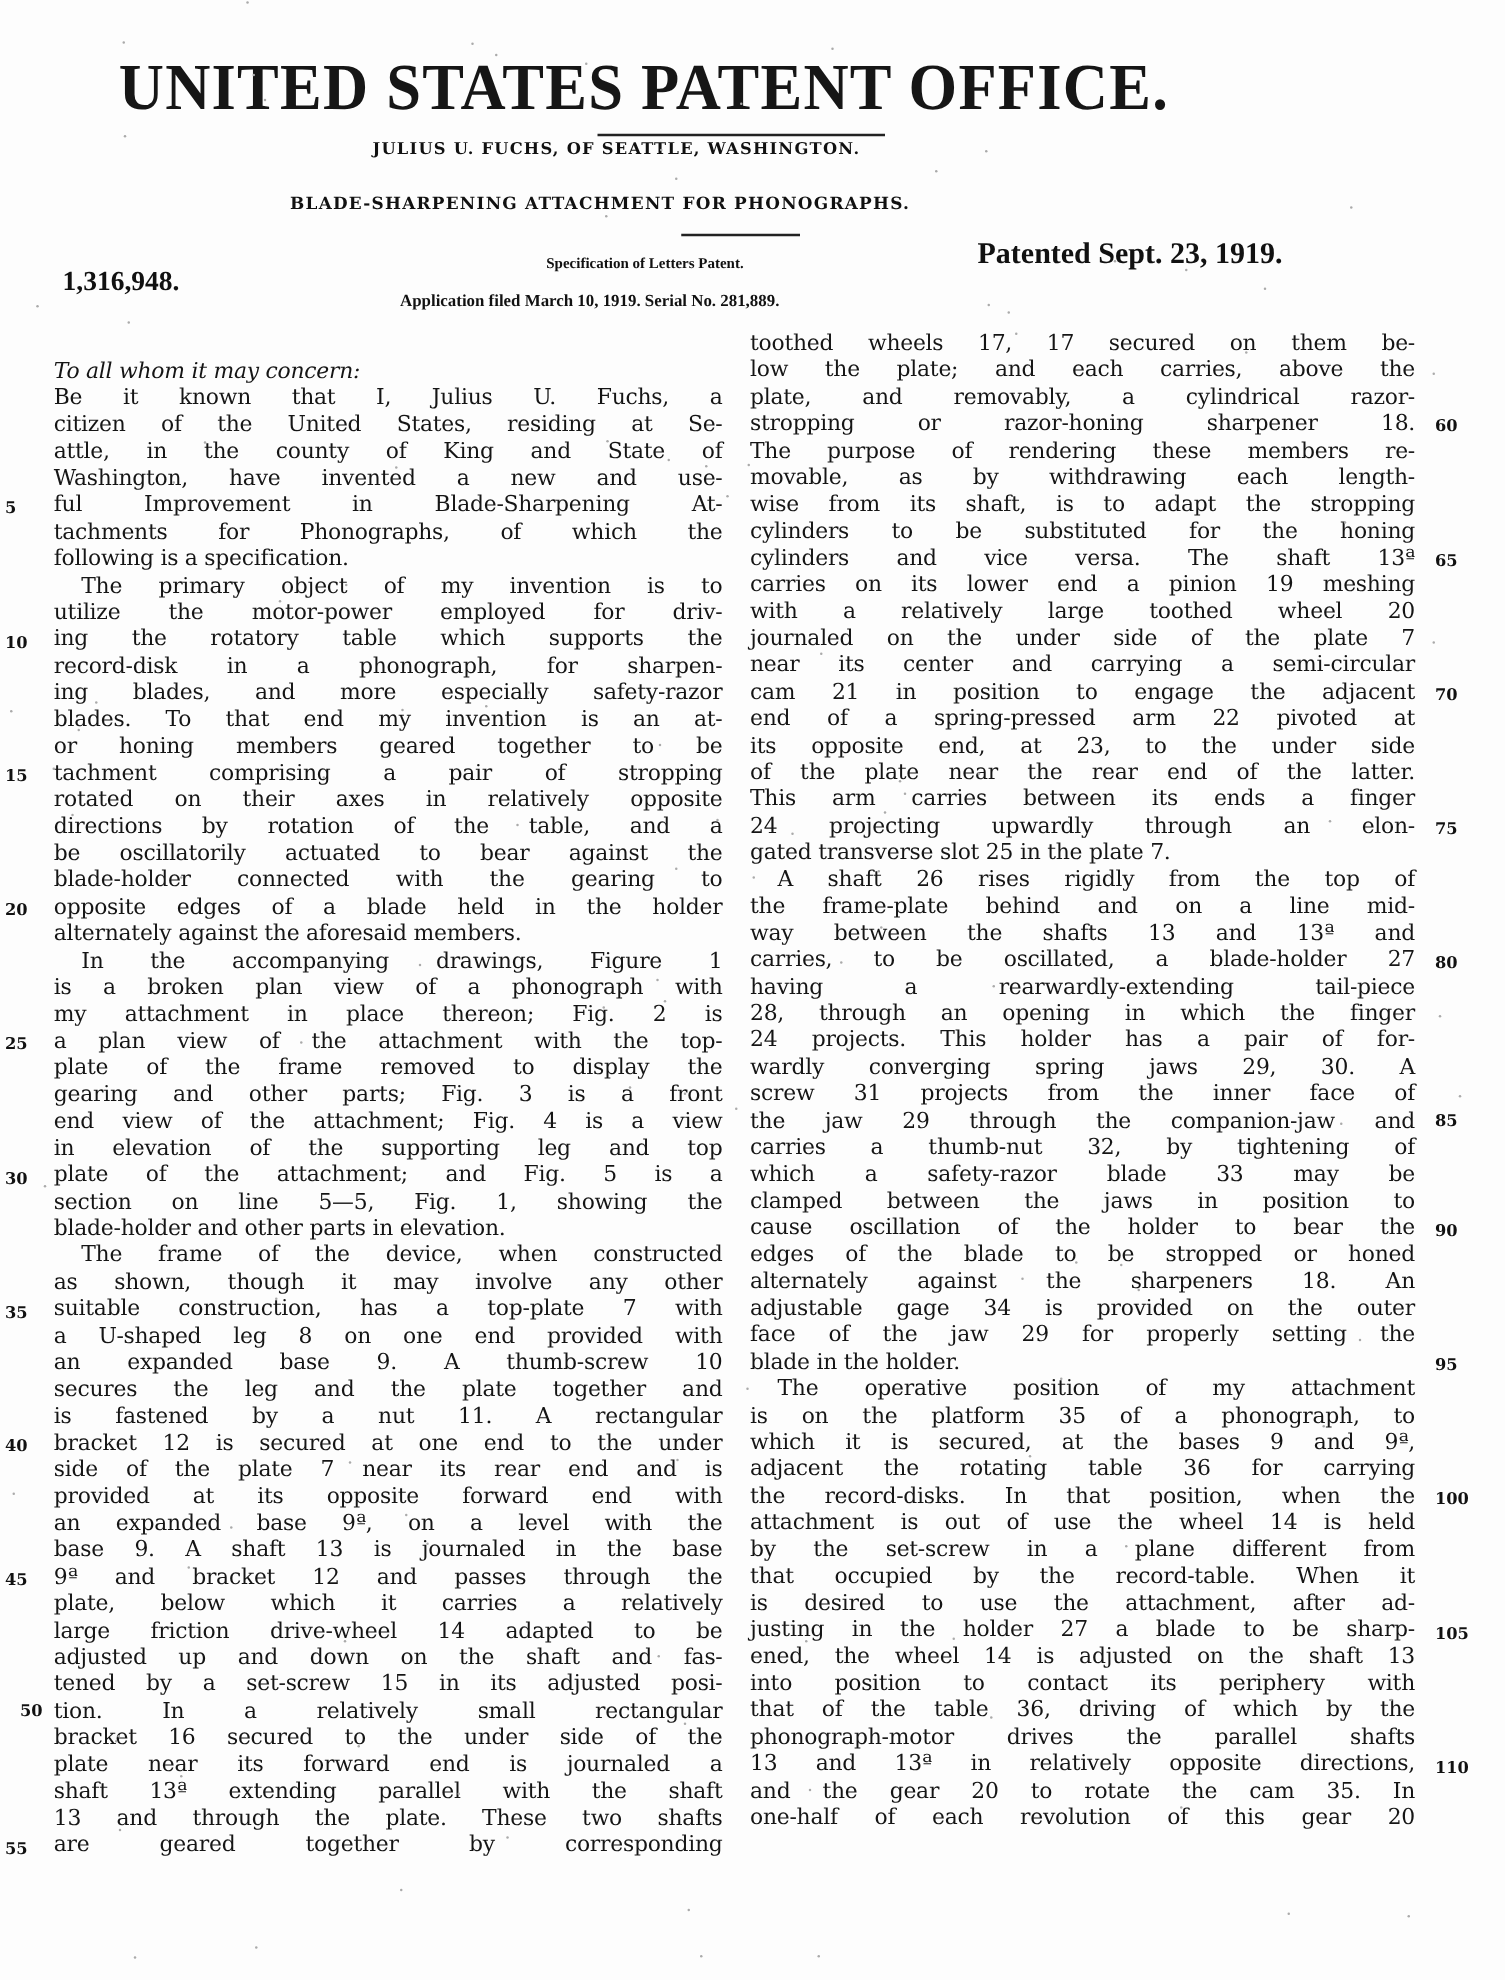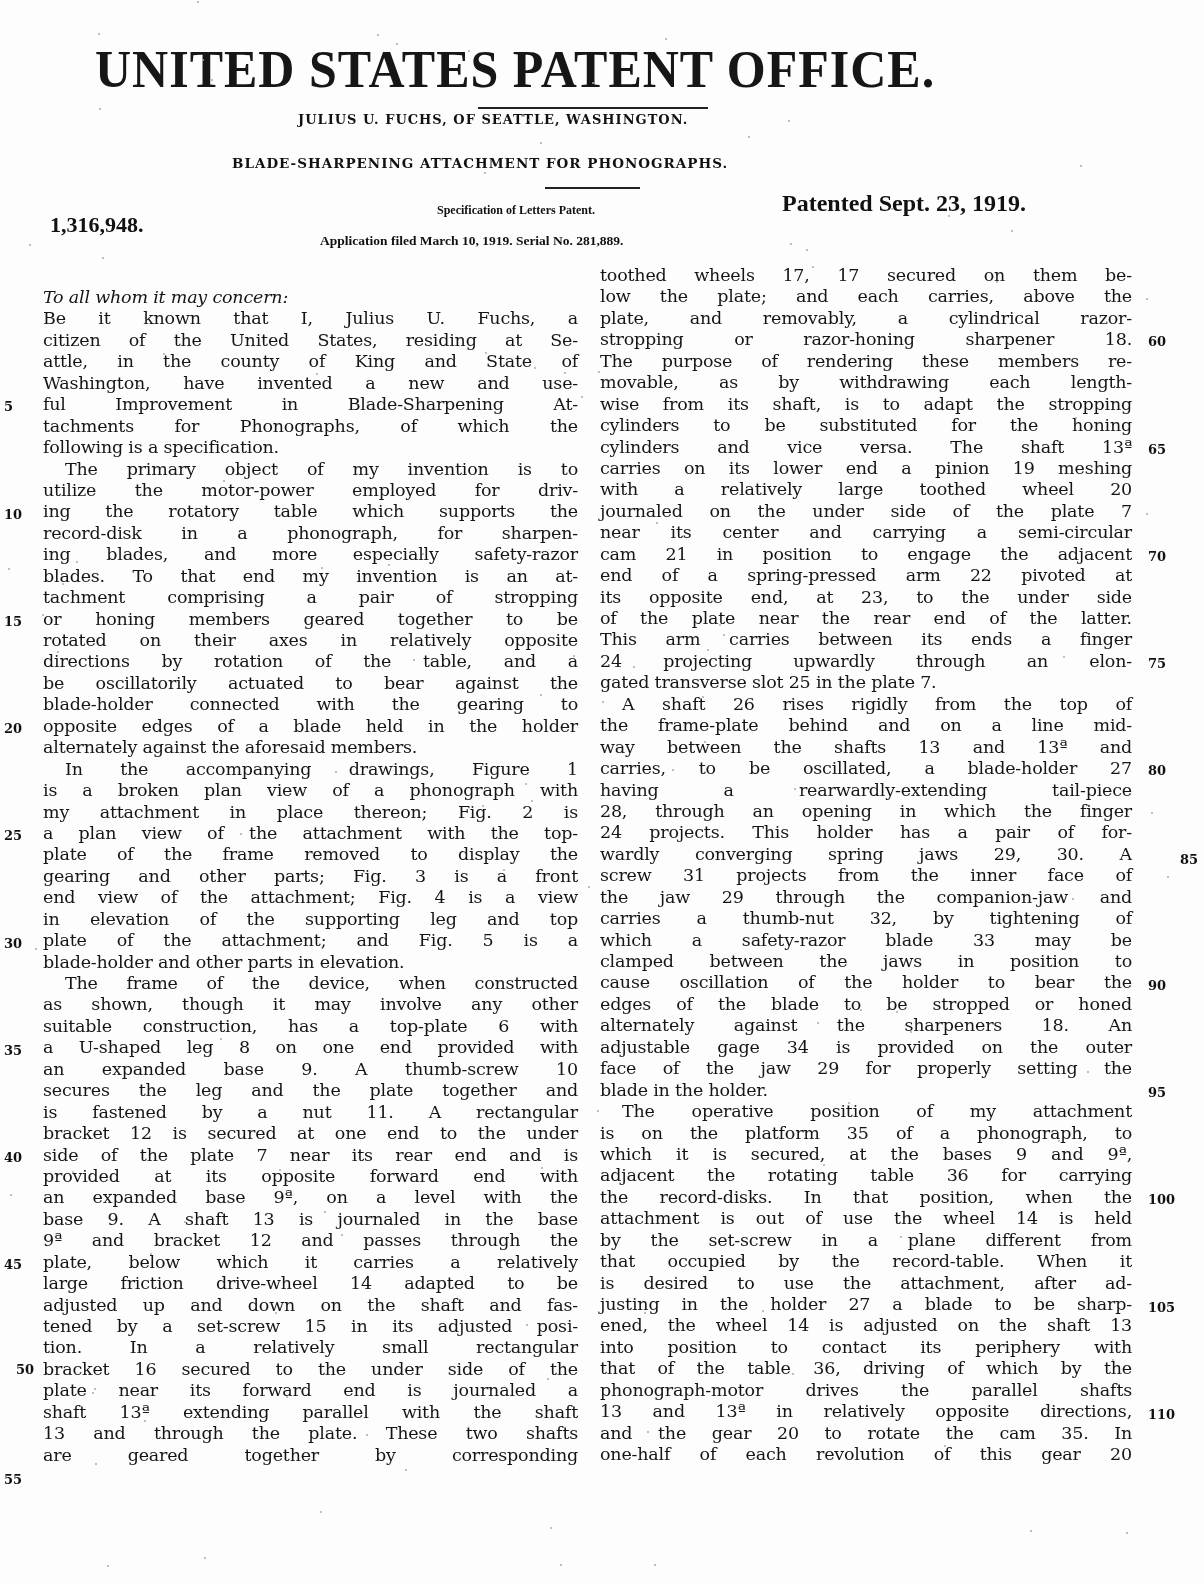--- a/index.html
+++ b/index.html
@@ -51,41 +51,42 @@
         <div class="line">Washington, have invented a new and use-</div>
         <div class="line">ful Improvement in Blade-Sharpening At-</div>
         <div class="line">tachments for Phonographs, of which the</div>
         <div class="line last">following is a specification.</div>
         <div class="line indent">The primary object of my invention is to</div>
         <div class="line">utilize the motor-power employed for driv-</div>
         <div class="line">ing the rotatory table which supports the</div>
         <div class="line">record-disk in a phonograph, for sharpen-</div>
         <div class="line">ing blades, and more especially safety-razor</div>
         <div class="line">blades. To that end my invention is an at-</div>
+        <div class="line">or honing members geared together to be</div>
         <div class="line">tachment comprising a pair of stropping</div>
-        <div class="line">or honing members geared together to be</div>
         <div class="line">rotated on their axes in relatively opposite</div>
         <div class="line">directions by rotation of the table, and a</div>
         <div class="line">be oscillatorily actuated to bear against the</div>
         <div class="line">blade-holder connected with the gearing to</div>
         <div class="line">opposite edges of a blade held in the holder</div>
         <div class="line last">alternately against the aforesaid members.</div>
         <div class="line indent">In the accompanying drawings, Figure 1</div>
         <div class="line">is a broken plan view of a phonograph with</div>
         <div class="line">my attachment in place thereon; Fig. 2 is</div>
         <div class="line">a plan view of the attachment with the top-</div>
         <div class="line">plate of the frame removed to display the</div>
         <div class="line">gearing and other parts; Fig. 3 is a front</div>
         <div class="line">end view of the attachment; Fig. 4 is a view</div>
         <div class="line">in elevation of the supporting leg and top</div>
         <div class="line">plate of the attachment; and Fig. 5 is a</div>
+        <div class="line">section on line 5—5, Fig. 1, showing the</div>
         <div class="line last">blade-holder and other parts in elevation.</div>
         <div class="line indent">The frame of the device, when constructed</div>
         <div class="line">as shown, though it may involve any other</div>
-        <div class="line">suitable construction, has a top-plate 6 with</div>
+        <div class="line">suitable construction, has a top-plate 7 with</div>
         <div class="line">a U-shaped leg 8 on one end provided with</div>
         <div class="line">an expanded base 9. A thumb-screw 10</div>
         <div class="line">secures the leg and the plate together and</div>
         <div class="line">is fastened by a nut 11. A rectangular</div>
         <div class="line">bracket 12 is secured at one end to the under</div>
         <div class="line">side of the plate 7 near its rear end and is</div>
         <div class="line">provided at its opposite forward end with</div>
         <div class="line">an expanded base 9ª, on a level with the</div>
         <div class="line">base 9. A shaft 13 is journaled in the base</div>
         <div class="line">9ª and bracket 12 and passes through the</div>
@@ -175,21 +176,21 @@
       <span class="ln ln-left" style="top: 1257.25px;">45</span>
       <span class="ln ln-left" style="top: 1362px; text-align: right;">50</span>
       <span class="ln ln-left" style="top: 1471.75px;">55</span>
     </div>
   <div id="right-line-numbers">
       <span class="ln ln-right" style="top: 334.35px;">60</span>
       <span class="ln ln-right" style="top: 441.6px;">65</span>
       <span class="ln ln-right" style="top: 548.85px;">70</span>
       <span class="ln ln-right" style="top: 656.1px;">75</span>
       <span class="ln ln-right" style="top: 763.35px;">80</span>
-      <span class="ln ln-right" style="top: 852px; text-align: right;">85</span>
+      <span class="ln ln-right" style="top: 890px;">85</span>
       <span class="ln ln-right" style="top: 977.85px;">90</span>
       <span class="ln ln-right" style="top: 1085.1px;">95</span>
       <span class="ln ln-right" style="top: 1192.35px;">100</span>
       <span class="ln ln-right" style="top: 1299.6px;">105</span>
       <span class="ln ln-right" style="top: 1406.85px;">110</span>
     </div>
 
   <div id="specks">
       <div class="speck" style="left: 588px; top: 886px;"></div>
       <div class="speck" style="left: 138px; top: 385px;"></div>

